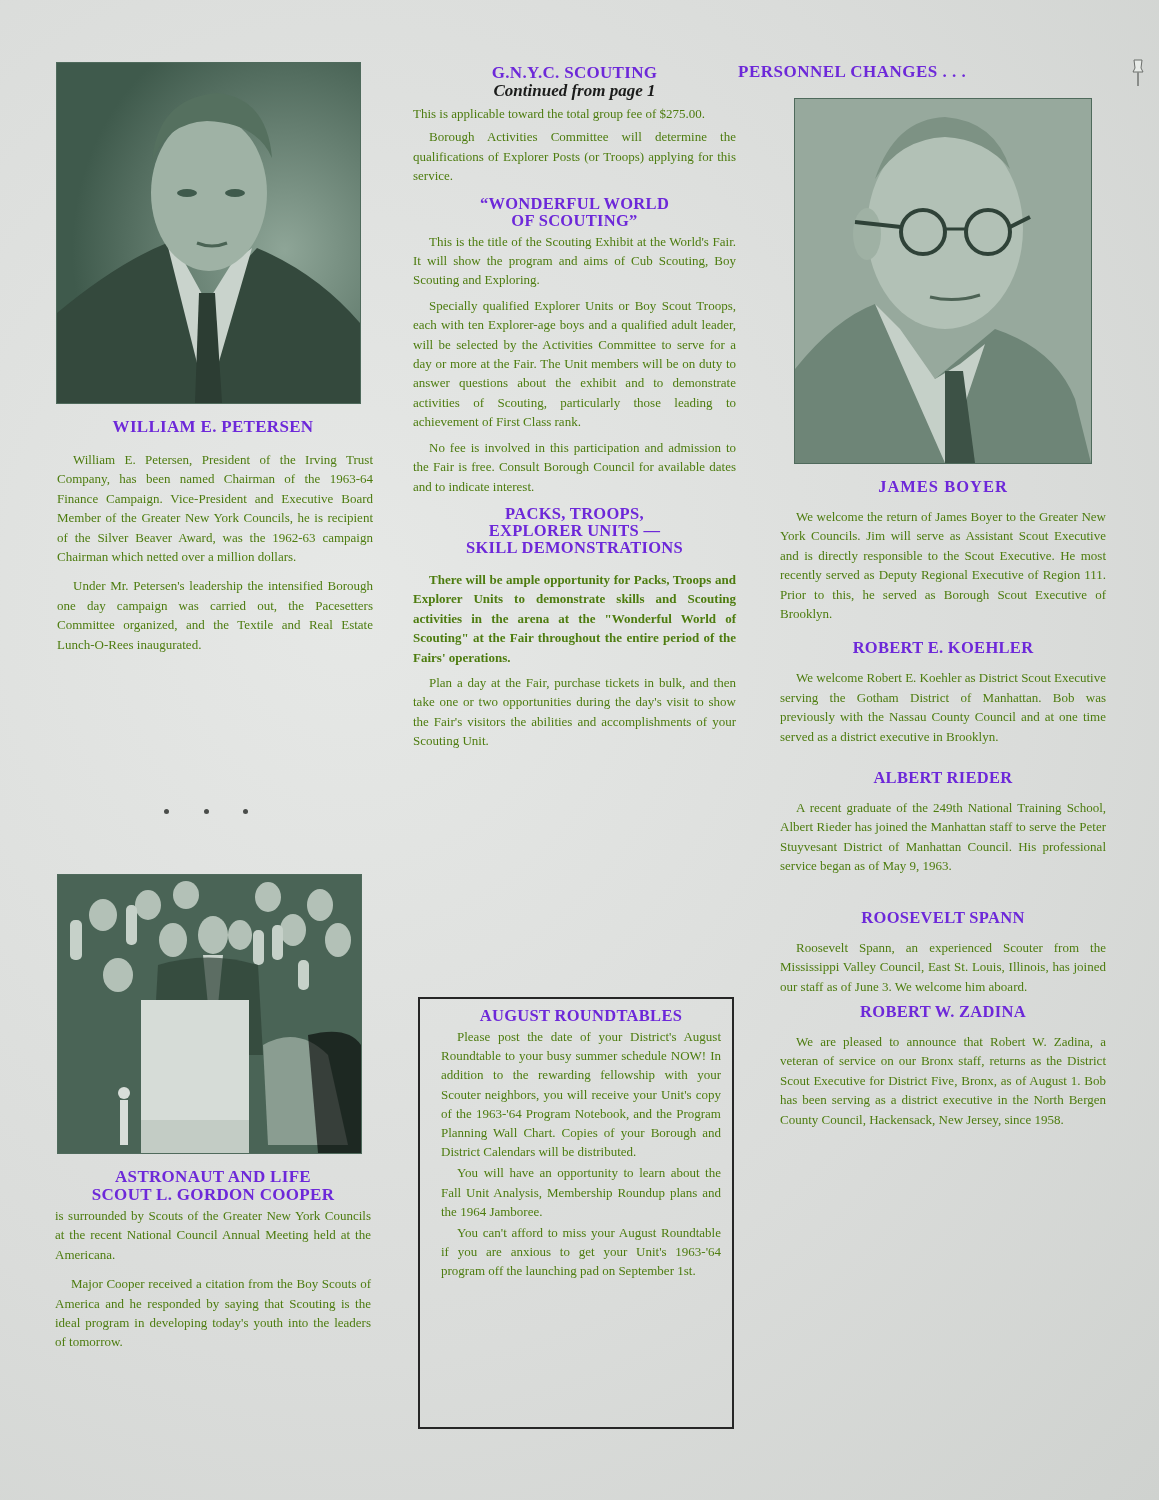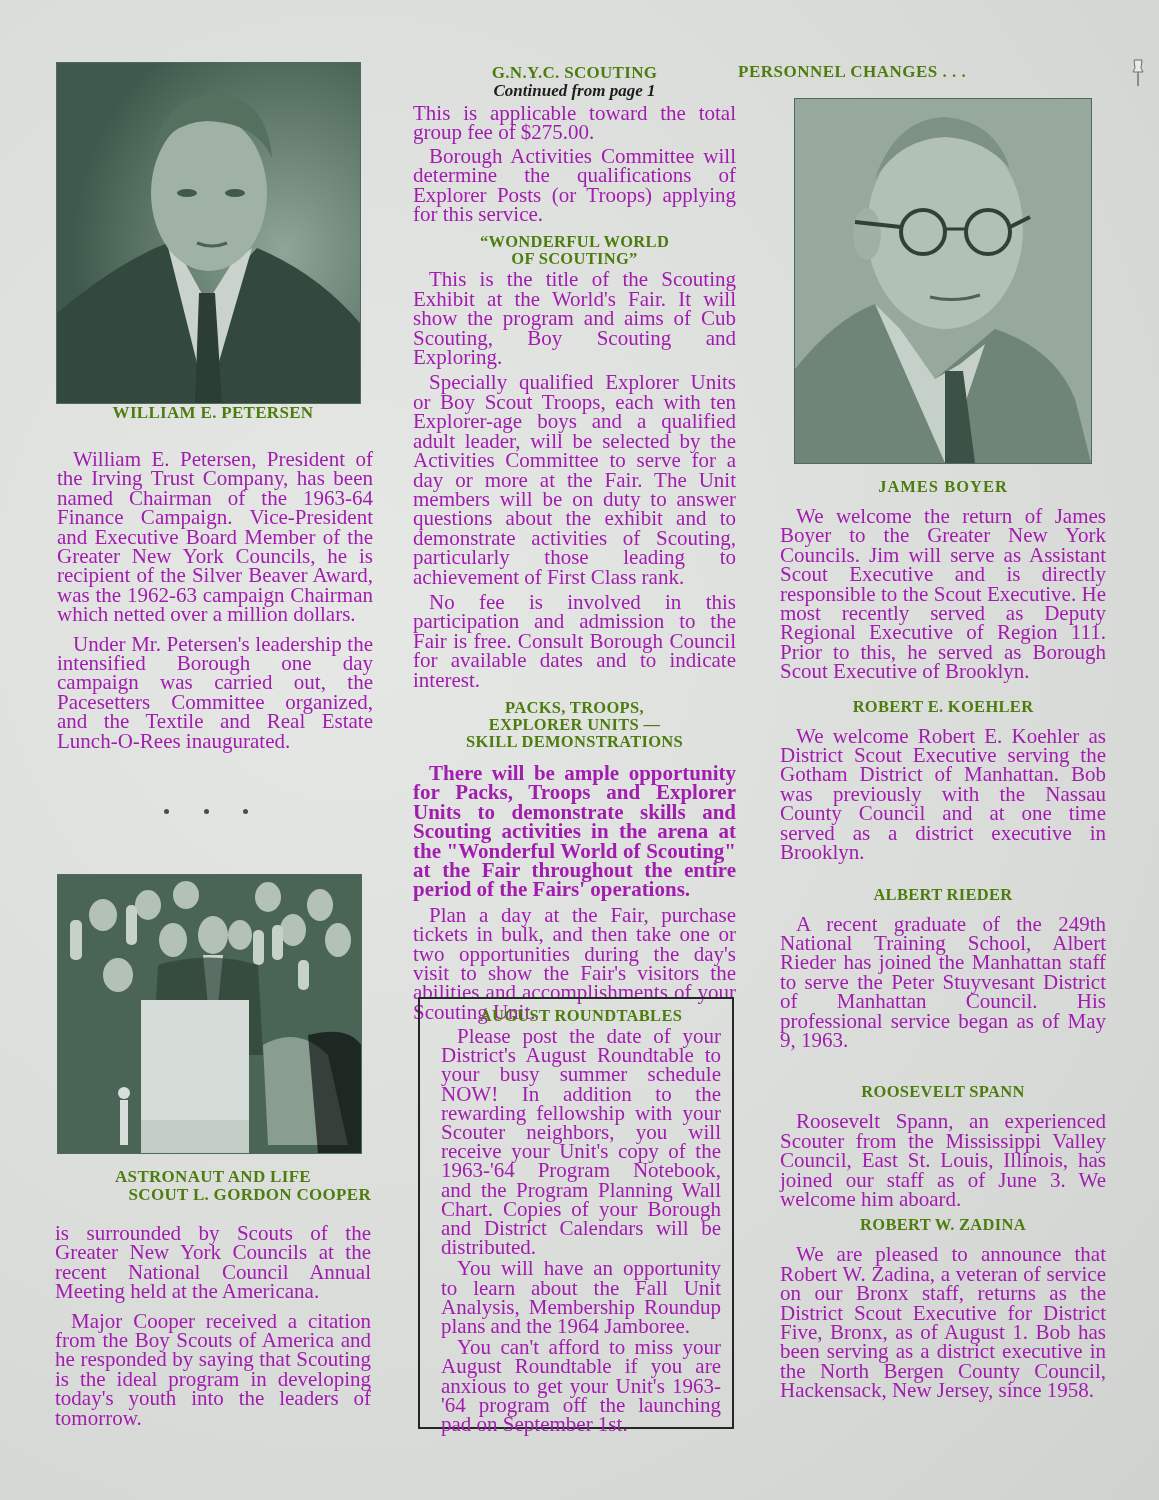--- a/index.html
+++ b/index.html
@@ -13,30 +13,30 @@
   }
 
   .photo {
     position: absolute; overflow: hidden;
     border: 1px solid #4f6a5c;
   }
   .photo svg { display: block; width: 100%; height: 100%; }
 
   h2, h3 {
     font-family: "Liberation Serif", "DejaVu Serif", serif;
-    font-weight: bold; color: #4d7c0f; text-align: center; margin: 0;
+    font-weight: bold; color: #6d28d9; text-align: center; margin: 0;
     letter-spacing: 0.3px;
   }
   h2 { font-size: 17px; line-height: 18px; }
   h3 { font-size: 16.5px; line-height: 17px; }
   .sub { font-style: italic; font-weight: bold; font-size: 17px; text-align: center; margin: 0; line-height: 18px; color: #1b1c1b; }
 
   p {
-    margin: 0; font-size: 21px; line-height: 19.4px; text-align: justify;
-    text-indent: 16px; color: #a21caf;
+    margin: 0; font-size: 13px; line-height: 19.4px; text-align: justify;
+    text-indent: 16px; color: #4d7c0f;
   }
   p.noindent { text-indent: 0; }
   .gap { height: 10px; }
 
   .abs { position: absolute; }
 
   .dots { position: absolute; left: 164px; top: 809px; width: 110px; height: 10px; }
   .dot { position: absolute; top: 0; width: 5px; height: 5px; border-radius: 50%; background: #4a4d4a; }
 
   .tack { position: absolute; right: 14px; top: 58px; width: 14px; height: 30px; }
@@ -61,21 +61,21 @@
     <path d="M142 230 L158 230 L165 340 L138 340 Z" fill="#2c3d33"></path>
 
     <ellipse cx="152" cy="130" rx="58" ry="78" fill="#9fb2a5"></ellipse>
     <path d="M95 100 Q100 35 160 30 Q210 35 215 95 Q200 60 150 58 Q108 60 95 100 Z" fill="#55705f"></path>
     <ellipse cx="130" cy="130" rx="10" ry="4" fill="#3f5a4c"></ellipse>
     <ellipse cx="178" cy="130" rx="10" ry="4" fill="#3f5a4c"></ellipse>
     <path d="M140 180 Q155 186 170 180" stroke="#4a6354" stroke-width="3" fill="none"></path>
   </svg>
 </div>
 
-<h2 class="abs" style="left:55px; top:404px; width:316px;">WILLIAM E. PETERSEN</h2>
+<h2 class="abs" style="left:55px; top:418px; width:316px;">WILLIAM E. PETERSEN</h2>
 <div class="abs" style="left:57px; top:450px; width:316px;">
   <p>William E. Petersen, President of the Irving Trust Company, has been named Chairman of the 1963-64 Finance Campaign. Vice-President and Executive Board Member of the Greater New York Councils, he is recipient of the Silver Beaver Award, was the 1962-63 campaign Chairman which netted over a million dollars.</p>
   <div class="gap"></div>
   <p>Under Mr. Petersen's leadership the intensified Borough one day campaign was carried out, the Pacesetters Committee organized, and the Textile and Real Estate Lunch-O-Rees inaugurated.</p>
 </div>
 
 <div class="dots">
   <span class="dot" style="left:0;"></span>
   <span class="dot" style="left:40px;"></span>
   <span class="dot" style="left:79px;"></span>
@@ -117,21 +117,21 @@
     <rect x="62" y="225" width="8" height="45" fill="#d8ded9"></rect>
     <circle cx="66" cy="218" r="6" fill="#d8ded9"></circle>
 
     <path d="M205 170 Q240 150 270 180 L290 270 L210 270 Z" fill="#8a9d91"></path>
     <path d="M250 160 Q290 150 303 170 L303 278 L260 278 Z" fill="#9cae a2" opacity="0.6"></path>
   </svg>
 </div>
 
 <div class="abs" style="left:55px; top:1168px; width:316px;">
   <h2>ASTRONAUT AND LIFE</h2>
-  <h2 style="margin-bottom:20px;text-align:right;">SCOUT L. GORDON COOPER</h2>
+  <h2 style="margin-bottom:2px;">SCOUT L. GORDON COOPER</h2>
   <p class="noindent">is surrounded by Scouts of the Greater New York Councils at the recent National Council Annual Meeting held at the Americana.</p>
   <div class="gap"></div>
   <p>Major Cooper received a citation from the Boy Scouts of America and he responded by saying that Scouting is the ideal program in developing today's youth into the leaders of tomorrow.</p>
 </div>
 
 <div class="abs" style="left:413px; top:64px; width:323px;">
   <h2>G.N.Y.C. SCOUTING</h2>
   <div class="sub">Continued from page 1</div>
   <p class="noindent" style="margin-top:4px;">This is applicable toward the total group fee of $275.00.</p>
   <p style="margin-top:4px;">Borough Activities Committee will determine the qualifications of Explorer Posts (or Troops) applying for this service.</p>

